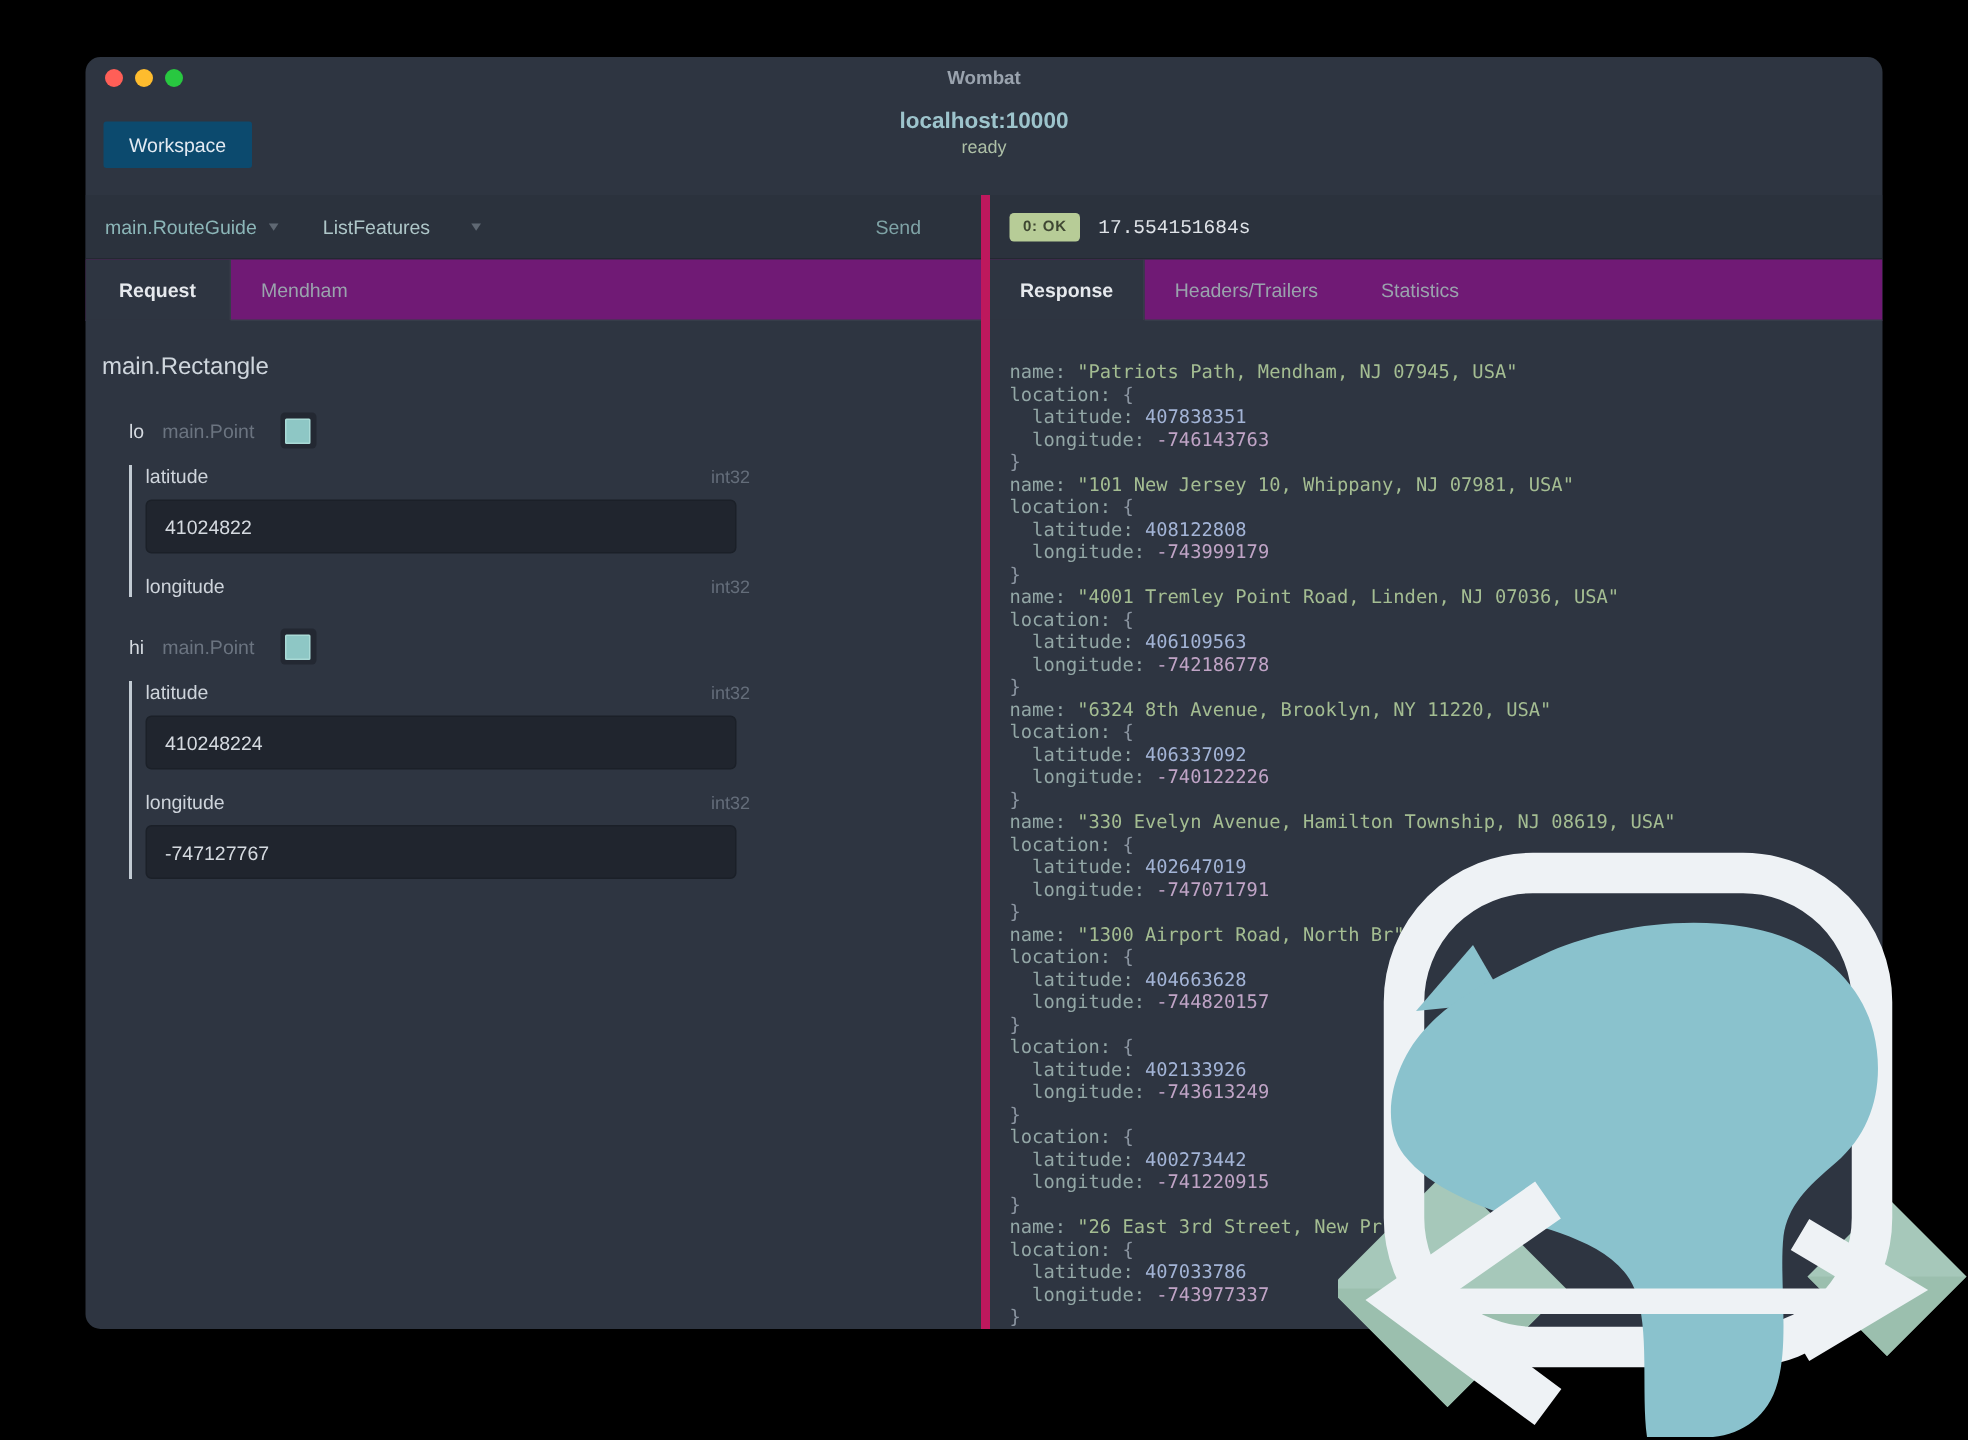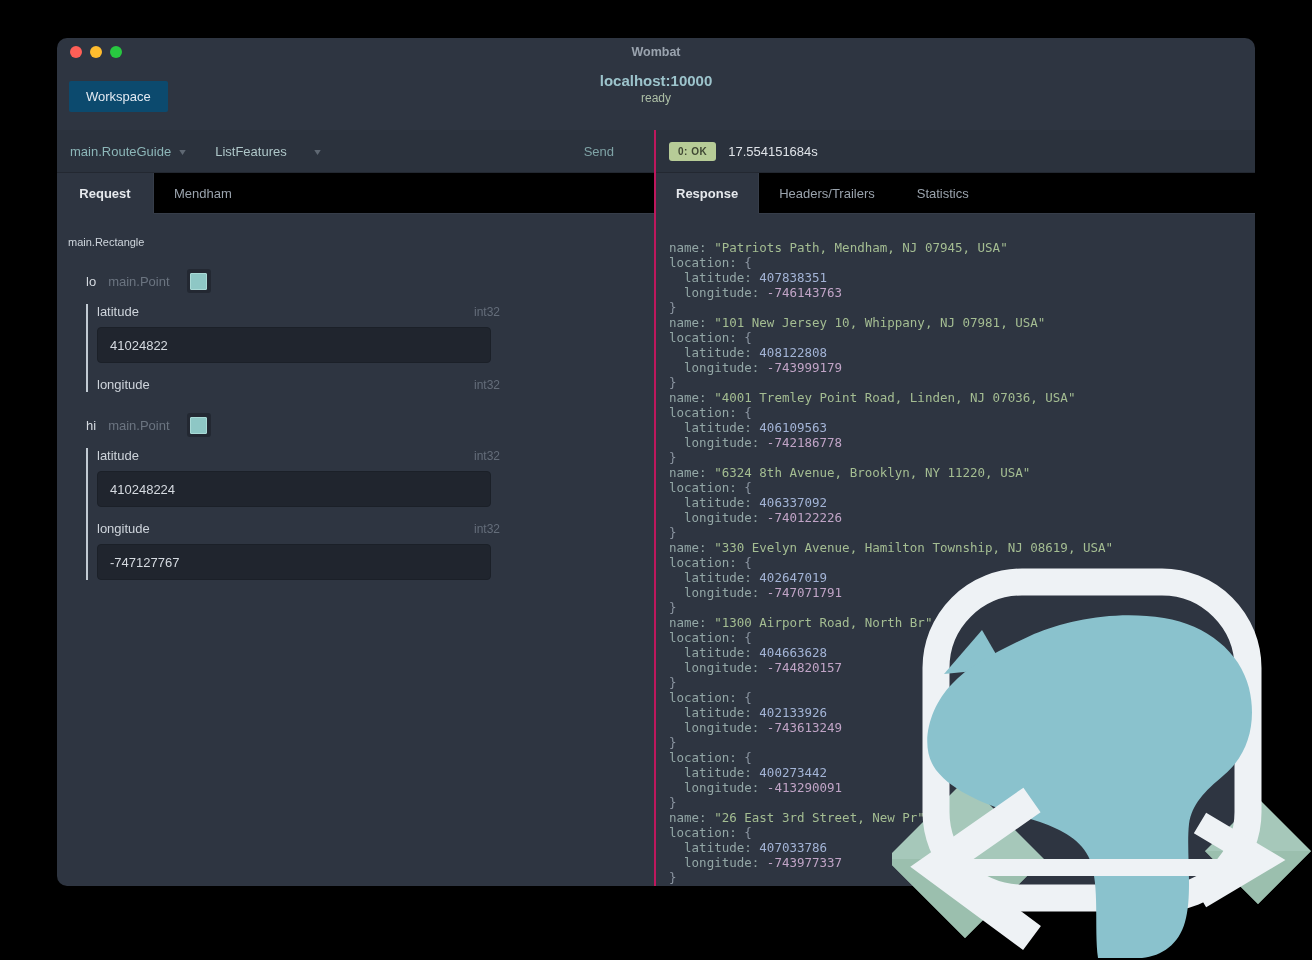--- a/index.html
+++ b/index.html
@@ -16,43 +16,43 @@
   
   .header{position:relative;height:64px;}
   .workspace-btn{position:absolute;left:12px;top:15px;background:#0c4a6e;color:#e3eaf2;border:none;
           font-size:13px;padding:8px 17px;border-radius:2px;font-family:inherit;cursor:default;}
   .center-host{position:absolute;left:0;right:0;top:6px;text-align:center;}
   .host{font-size:15px;font-weight:700;color:#9dc4cc;}
   .ready{font-size:12px;color:#adbfa6;margin-top:2px;}
   
   .main{position:absolute;top:92px;bottom:0;left:0;right:0;display:flex;}
   .panel{display:flex;flex-direction:column;min-width:0;}
-  .panel.left{width:597px;border-right:2px solid #be185d;justify-content:space-between;}
+  .panel.left{width:597px;border-right:6px solid #be185d;justify-content:space-between;}
   .panel.right{flex:1;}
   .toolbar{height:42px;flex:none;display:flex;align-items:center;background:#2b323d;
            border-bottom:1px solid #232831;}
   .toolbar.left-tb{padding:0 34px 0 13px;}
   .toolbar.right-tb{padding:0 0 0 13px;}
   .svc{font-size:13px;color:#8cb6b8;}
   .mth{font-size:13px;color:#aec6c8;margin-left:30px;}
   .chev{font-size:10px;color:#5f6873;margin-left:9px;transform:scaleX(1.3);display:inline-block;}
   .chev.far{margin-left:28px;}
   .send{margin-left:auto;font-size:13px;color:#7fa3a6;background:none;border:none;font-family:inherit;cursor:default;}
   .badge{font-size:10px;font-weight:700;letter-spacing:.5px;color:#3f4733;background:#b7cc97;
          padding:4px 9px;border-radius:3px;}
-  .duration{font-size:13px;color:#dfe3e8;margin-left:12px;}
-  
-  .tabbar{height:40px;flex:none;display:flex;background:#000000;border-bottom:1px solid #363d49;}
+  .duration{font-size:13px;color:#dfe3e8;margin-left:12px;font-family:Liberation Mono, monospace;}
+  
+  .tabbar{height:40px;flex:none;display:flex;background:#701a75;border-bottom:1px solid #363d49;}
   .tab{display:flex;align-items:center;justify-content:center;font-size:13px;color:#9aa3ad;
        padding:0 20px;min-width:56px;cursor:default;}
   .tab.active{background:#2e3541;color:#e6e9ed;font-weight:700;border-right:1px solid #363d49;
        margin-bottom:-1px;border-bottom:1px solid #2e3541;}
   
   .content-left{flex:1;overflow:hidden;padding:22px 0 0 11px;}
-  .msg-type{font-size:11px;color:#cfd6dd;}
+  .msg-type{font-size:16px;color:#cfd6dd;}
   .group{margin-left:18px;margin-top:20px;}
   .group-head{display:flex;align-items:center;height:26px;}
   .fname{font-size:13px;color:#d5dae0;}
   .ftype{font-size:13px;color:#6b7480;margin-left:12px;}
   .checkbox{width:24px;height:24px;background:#232832;border-radius:3px;margin-left:17px;
             display:flex;align-items:center;justify-content:center;cursor:default;}
   .checkbox-fill{width:15px;height:15px;background:#8ec7c5;border:1px solid #a9dad6;border-radius:1px;}
   .children{border-left:2px solid #c2cbd3;margin-top:10px;padding-left:9px;width:403px;}
   .child-label-row{display:flex;align-items:baseline;justify-content:space-between;margin-top:6px;}
   .clabel{font-size:13px;color:#ced4db;}
@@ -194,21 +194,21 @@
             <div class="ln"><span class="k">location:</span> <span class="b">{</span></div>
             <div class="ln">  <span class="k">latitude:</span> <span class="np">404663628</span></div>
             <div class="ln">  <span class="k">longitude:</span> <span class="nn">-744820157</span></div>
             <div class="ln"><span class="b">}</span></div>
             <div class="ln"><span class="k">location:</span> <span class="b">{</span></div>
             <div class="ln">  <span class="k">latitude:</span> <span class="np">402133926</span></div>
             <div class="ln">  <span class="k">longitude:</span> <span class="nn">-743613249</span></div>
             <div class="ln"><span class="b">}</span></div>
             <div class="ln"><span class="k">location:</span> <span class="b">{</span></div>
             <div class="ln">  <span class="k">latitude:</span> <span class="np">400273442</span></div>
-            <div class="ln">  <span class="k">longitude:</span> <span class="nn">-413290091</span></div>
+            <div class="ln">  <span class="k">longitude:</span> <span class="nn">-741220915</span></div>
             <div class="ln"><span class="b">}</span></div>
             <div class="ln"><span class="k">name:</span> <span class="s">"26 East 3rd Street, New Pr"</span></div>
             <div class="ln"><span class="k">location:</span> <span class="b">{</span></div>
             <div class="ln">  <span class="k">latitude:</span> <span class="np">407033786</span></div>
             <div class="ln">  <span class="k">longitude:</span> <span class="nn">-743977337</span></div>
             <div class="ln"><span class="b">}</span></div>
           </div>
       </div>
     </div>
   </div>

